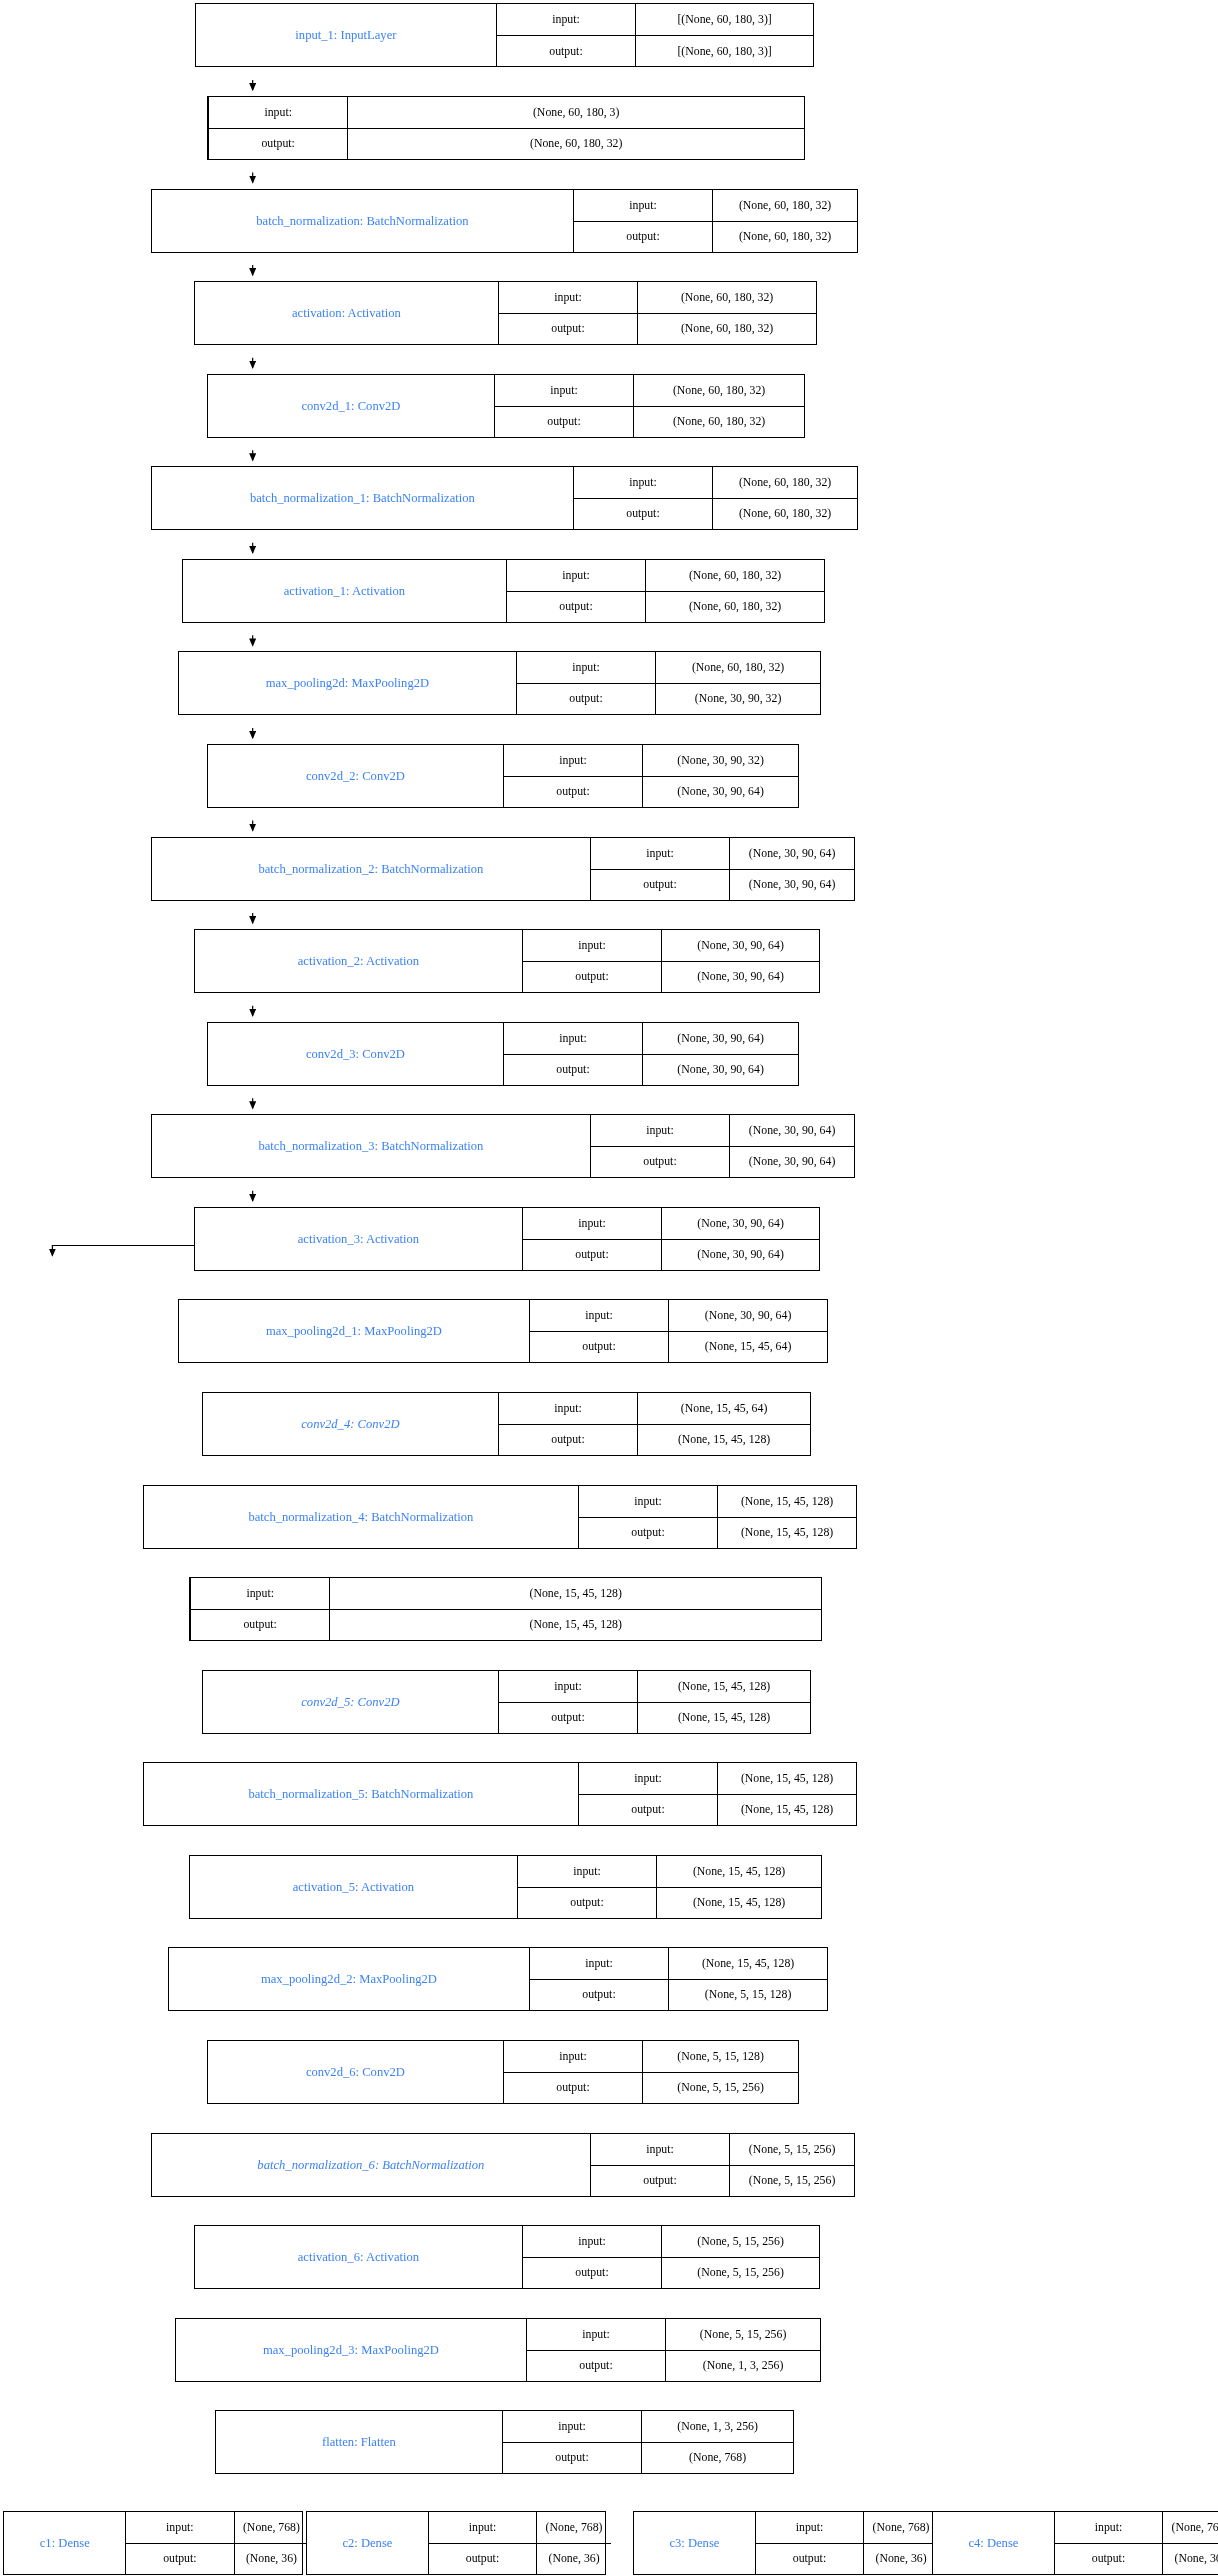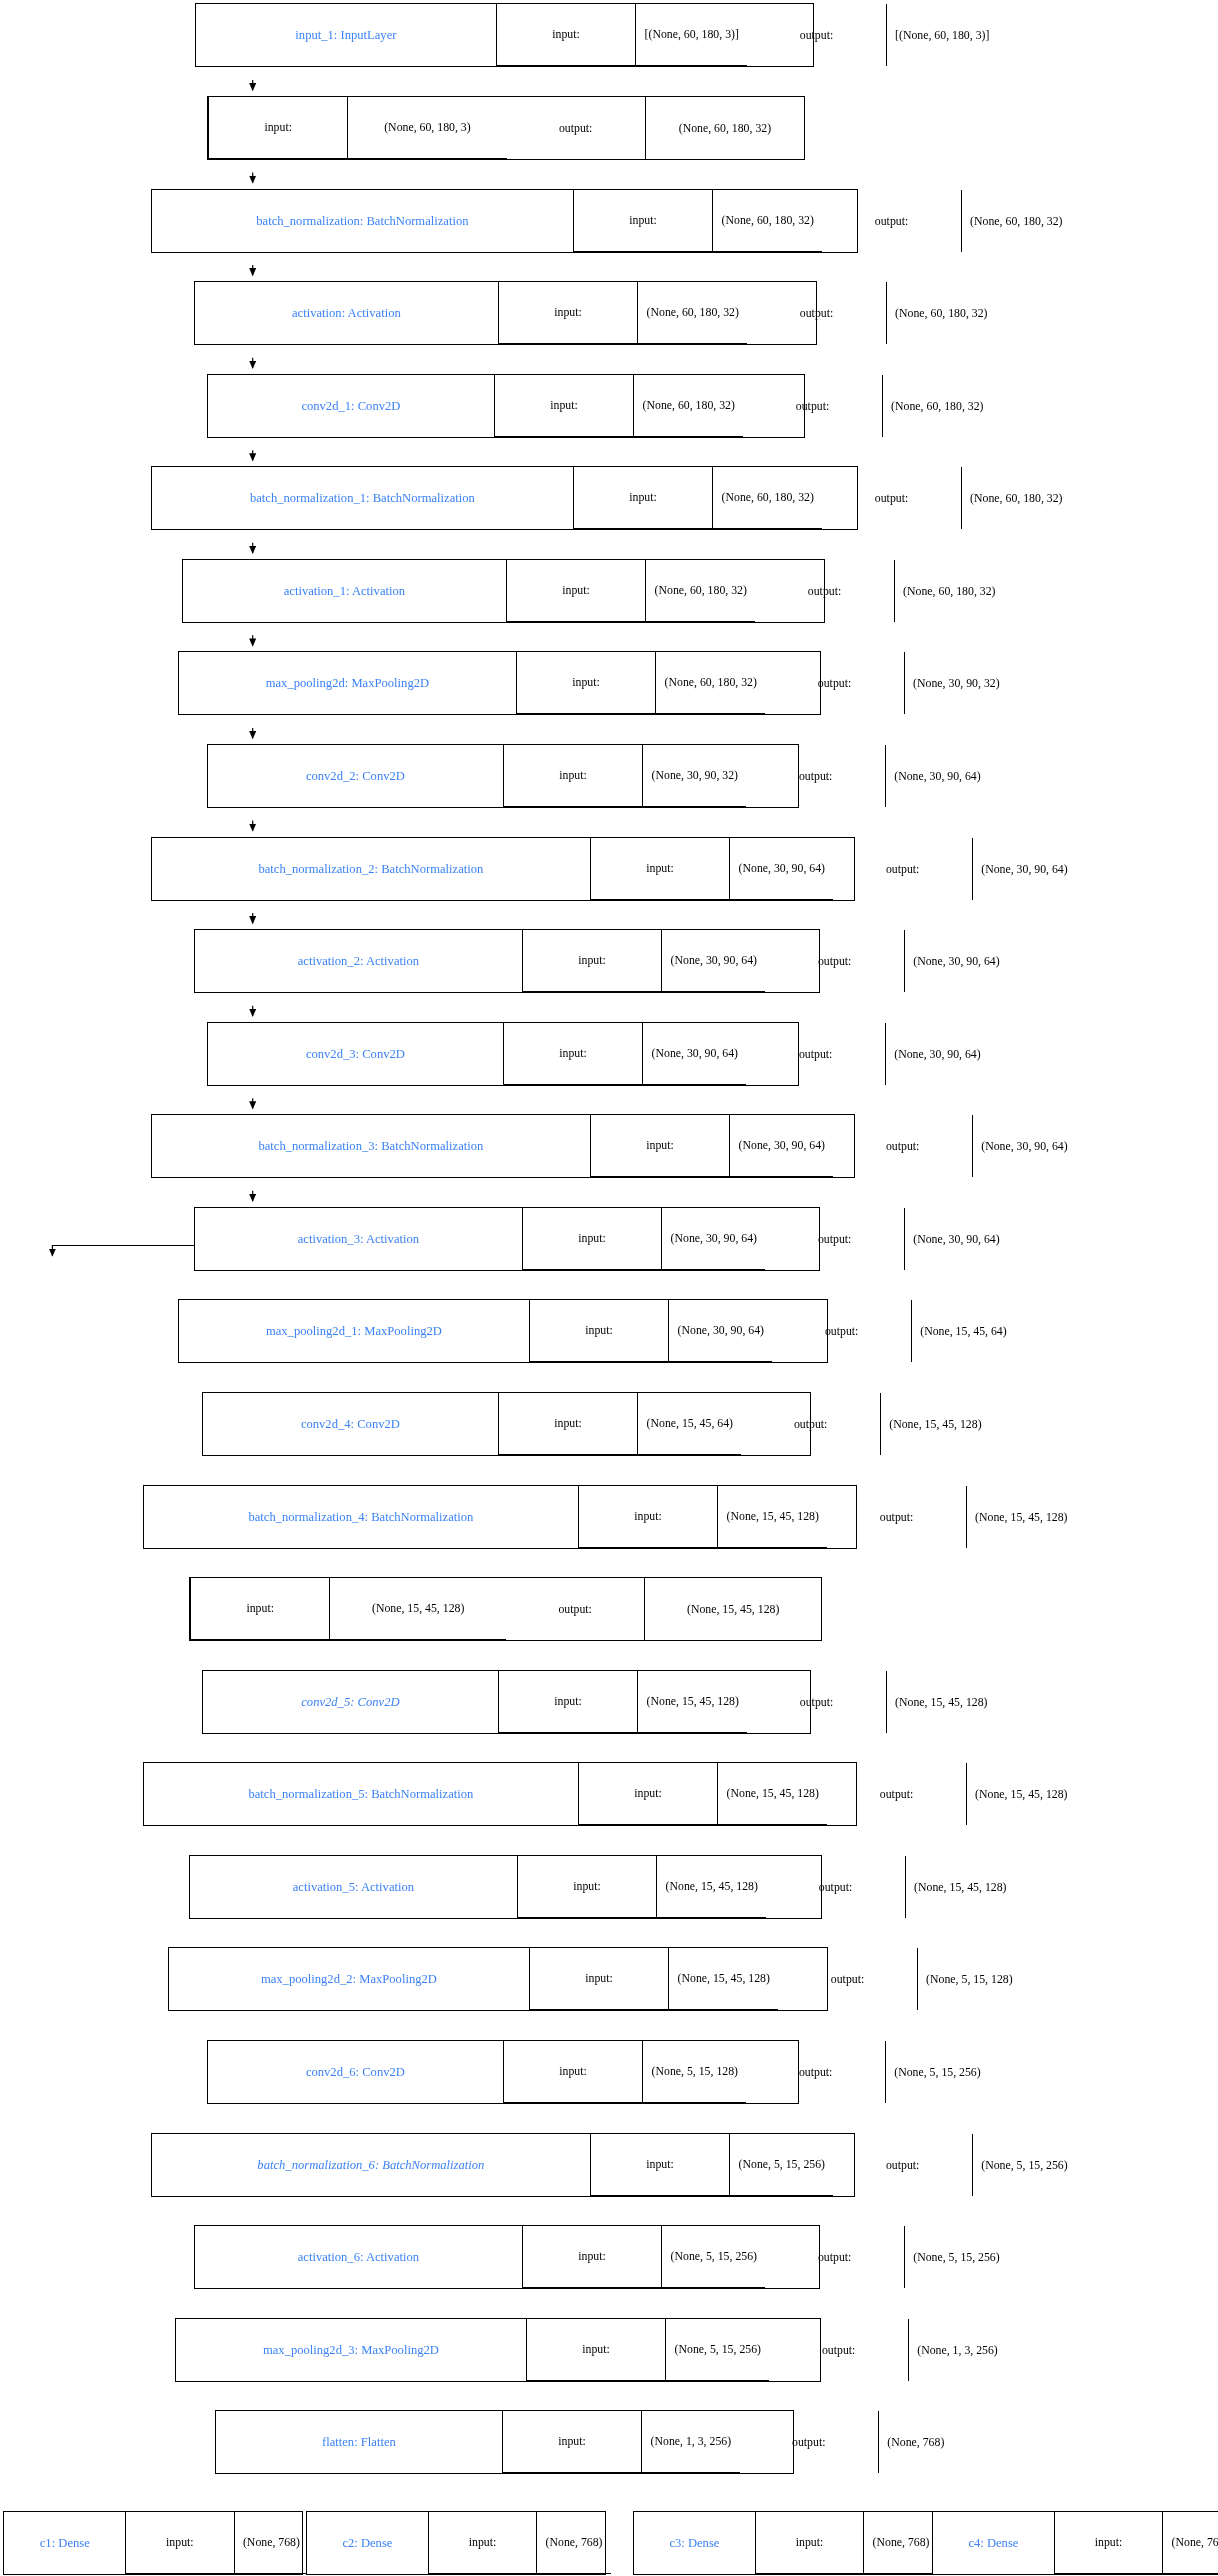--- a/index.html
+++ b/index.html
@@ -1,20 +1,20 @@
 <!DOCTYPE html>
 <html style="font-size:13.5px"><head>
 <meta charset="utf-8">
 <style>
   html,body{margin:0;padding:0;background:#ffffff;}
   body{font-family:"Liberation Serif", serif;}
   #canvas{position:relative;width:1219px;height:2576px;overflow:hidden;background:#fff;}
   .node{position:absolute;border:0.8px solid #000;background:#fff;box-sizing:border-box;display:flex;align-items:stretch;}
   .node .name{display:flex;align-items:center;justify-content:center;padding:0 8.4px;white-space:nowrap;font-size:12.6px;color:#3b82f6;}
-  .node .io{display:flex;flex-direction:row;border-left:0.8px solid #000;}
+  .node .io{display:flex;flex-direction:column;border-left:0.8px solid #000;}
   .node .iorow{display:flex;flex:1;}
   .node .iorow.top{border-bottom:0.8px solid #000;}
   .node .lbl{display:flex;align-items:center;justify-content:center;padding:0 6.7px;white-space:nowrap;font-size:11.8px;color:#000;}
   .node .val{display:flex;align-items:center;justify-content:center;padding:0 8.4px;white-space:nowrap;font-size:11.8px;color:#000;border-left:0.8px solid #000;flex:1;}
   svg.edges{position:absolute;left:0;top:0;width:1219px;height:2576px;pointer-events:none;}
 </style>
 </head>
 <body>
 
 <div id="canvas">
@@ -246,21 +246,21 @@
             <div class="lbl" style="width: 125px; flex: 0 0 125px;">input:</div>
             <div class="val">(None, 30, 90, 64)</div>
           </div>
           <div class="iorow ">
             <div class="lbl" style="width: 125px; flex: 0 0 125px;">output:</div>
             <div class="val">(None, 15, 45, 64)</div>
           </div>
         </div>
       </div>
       <div class="node" style="left: 202px; top: 1392px; width: 609px; height: 64px;">
-        <div class="name" style="width: 278px; flex: 0 0 278px;">conv2d_4: Conv2D</div>
+        <div class="name" style="width: 278px; flex: 0 0 278px; font-style: italic;">conv2d_4: Conv2D</div>
         <div class="io" style="flex: 1 1 auto;">
           <div class="iorow top">
             <div class="lbl" style="width: 125px; flex: 0 0 125px;">input:</div>
             <div class="val">(None, 15, 45, 64)</div>
           </div>
           <div class="iorow ">
             <div class="lbl" style="width: 125px; flex: 0 0 125px;">output:</div>
             <div class="val">(None, 15, 45, 128)</div>
           </div>
         </div>

